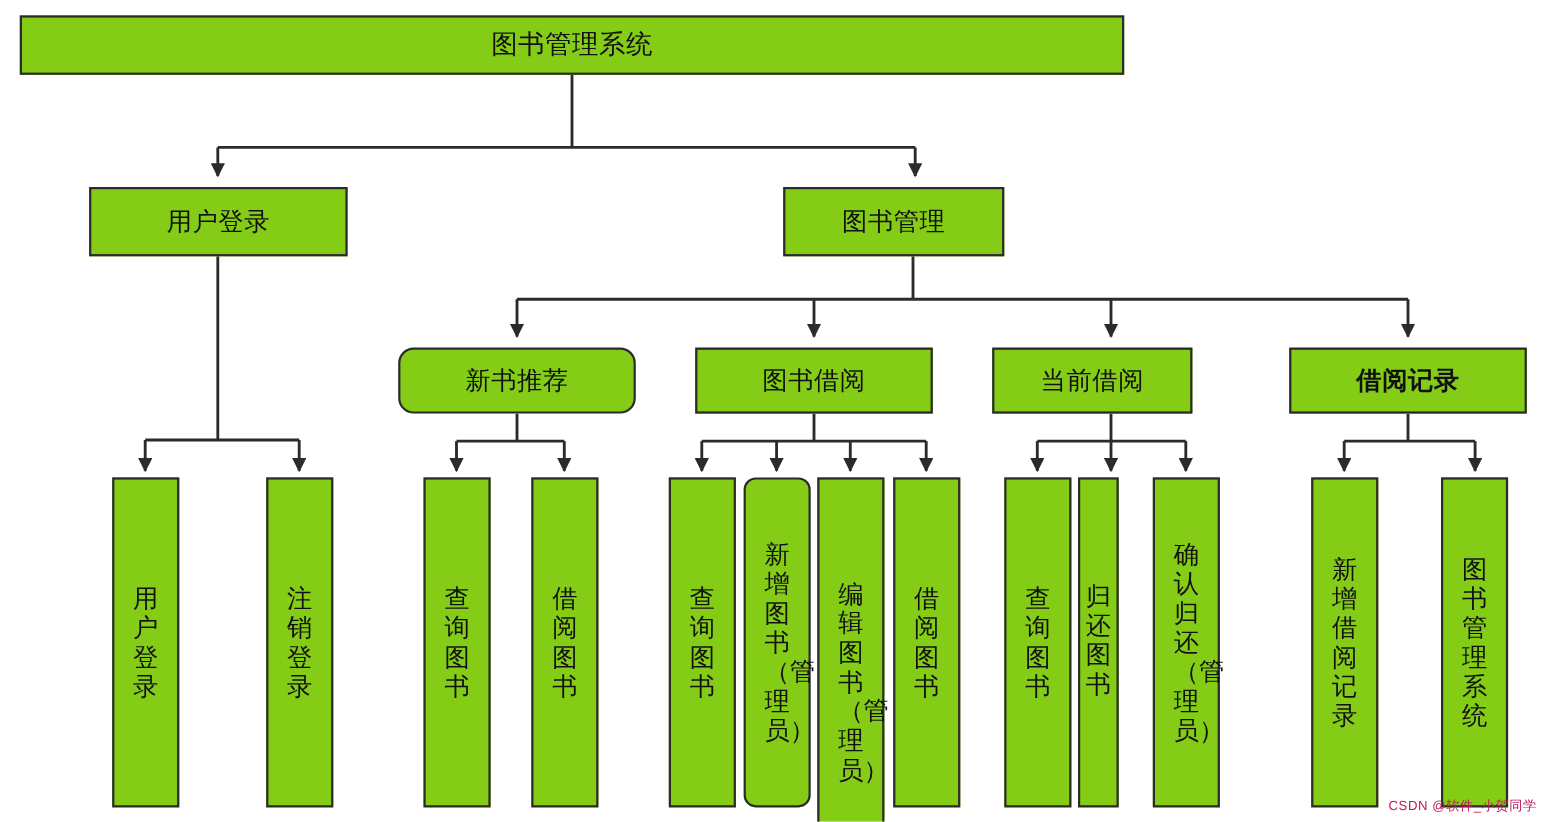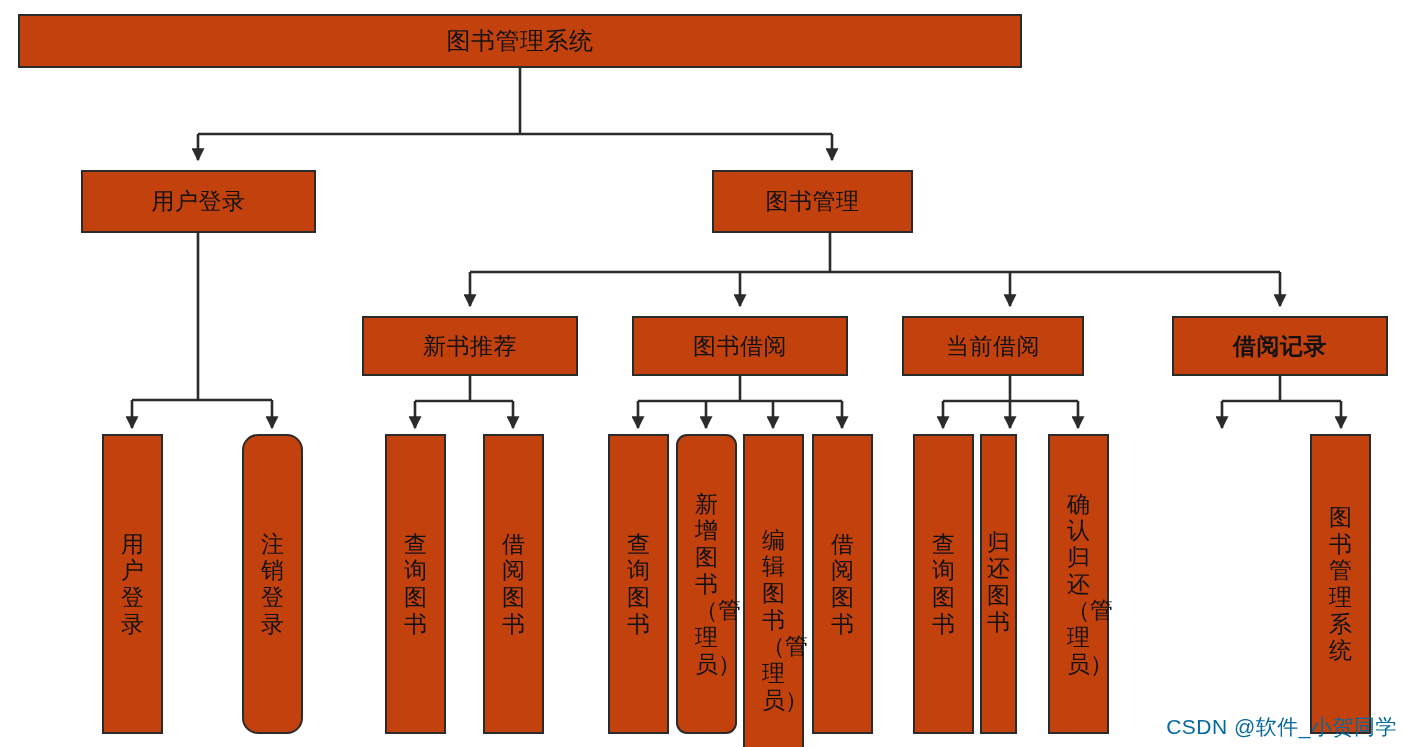--- a/index.html
+++ b/index.html
@@ -21,21 +21,21 @@
   #connectors {
     position: absolute;
     left: 0;
     top: 0;
     width: 1405px;
     height: 747px;
   }
   .node {
     position: absolute;
     box-sizing: border-box;
-    background: #c2410c;
+    background: #84cc16;
     border: 2px solid #2b2b2b;
     display: flex;
     align-items: center;
     justify-content: center;
     color: #111111;
   }
   .node-label {
     display: block;
     text-align: center;
     line-height: 1.05;
@@ -60,22 +60,22 @@
     line-height: 1.16;
     width: 1em;
     word-break: break-all;
     text-align: center;
     letter-spacing: 0;
   }
   .watermark {
     position: absolute;
     right: 8px;
     bottom: 6px;
-    font-size: 21px;
-    color: #0369a1;
+    font-size: 12px;
+    color: #be185d;
     letter-spacing: 0.5px;
     white-space: nowrap;
     pointer-events: none;
   }
 </style>
 </head>
 <body>
 
 <div id="canvas">
 
@@ -133,37 +133,37 @@
     <span class="node-label">图书管理系统</span>
   </div>
 
   <div class="node horiz" style="left:81px; top:170px; width:235px; height:63px;">
     <span class="node-label">用户登录</span>
   </div>
   <div class="node horiz" style="left:712px; top:170px; width:201px; height:63px;">
     <span class="node-label">图书管理</span>
   </div>
 
-  <div class="node horiz" style="left:362px; top:316px; width:216px; height:60px;">
+  <div class="node horiz" style="left:362px; top:316px; width:216px; height:60px;border-radius:14px;">
     <span class="node-label">新书推荐</span>
   </div>
   <div class="node horiz" style="left:632px; top:316px; width:216px; height:60px;">
     <span class="node-label">图书借阅</span>
   </div>
   <div class="node horiz" style="left:902px; top:316px; width:182px; height:60px;">
     <span class="node-label">当前借阅</span>
   </div>
   <div class="node horiz" style="left:1172px; top:316px; width:216px; height:60px;font-weight:bold;">
     <span class="node-label">借阅记录</span>
   </div>
 
   <div class="node vert" style="left:102px; top:434px; width:61px; height:300px;">
     <span class="node-label">用户登录</span>
   </div>
-  <div class="node vert" style="left:242px; top:434px; width:61px; height:300px;border-radius:16px;">
+  <div class="node vert" style="left:242px; top:434px; width:61px; height:300px;">
     <span class="node-label">注销登录</span>
   </div>
 
   <div class="node vert" style="left:385px; top:434px; width:61px; height:300px;">
     <span class="node-label">查询图书</span>
   </div>
   <div class="node vert" style="left:483px; top:434px; width:61px; height:300px;">
     <span class="node-label">借阅图书</span>
   </div>
 
@@ -183,19 +183,22 @@
   <div class="node vert" style="left:913px; top:434px; width:61px; height:300px;">
     <span class="node-label">查询图书</span>
   </div>
   <div class="node vert" style="left:980px; top:434px; width:37px; height:300px;font-family:Liberation Mono, monospace;">
     <span class="node-label">归还图书</span>
   </div>
   <div class="node vert" style="left:1048px; top:434px; width:61px; height:300px;">
     <span class="node-label">确认归还（管理员）</span>
   </div>
 
+  <div class="node vert" style="left:1192px; top:434px; width:61px; height:300px;">
+    <span class="node-label">新增借阅记录</span>
+  </div>
   <div class="node vert" style="left:1310px; top:434px; width:61px; height:300px;">
     <span class="node-label">图书管理系统</span>
   </div>
 
   <div class="watermark">CSDN @软件_小贺同学</div>
 
 </div>
 
 </body></html>

